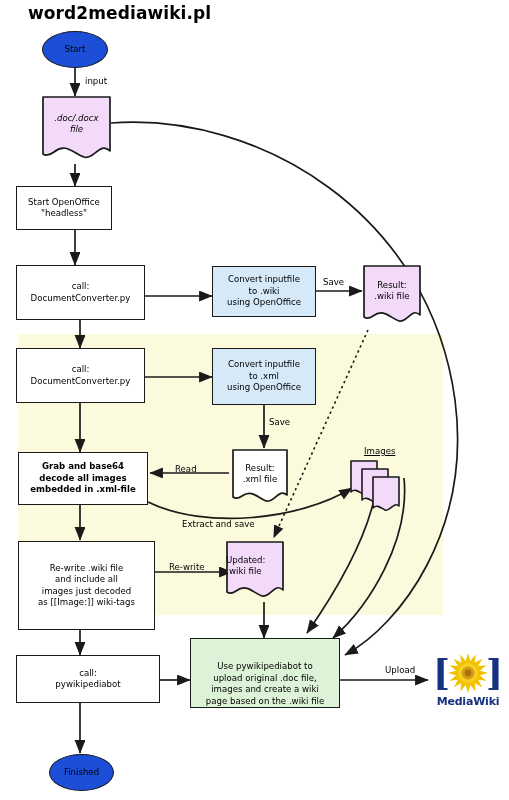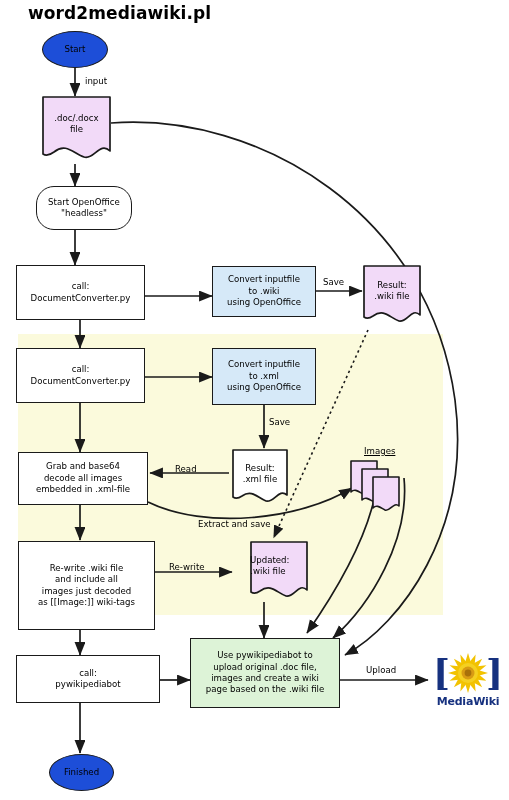--- a/index.html
+++ b/index.html
@@ -27,21 +27,21 @@
 
   .node{position:absolute;z-index:2;box-sizing:border-box;
         display:flex;align-items:center;justify-content:center;text-align:center;}
   .node .txt{
     font-size:8.6px;line-height:11.4px;white-space:pre-line;
     padding:0 3px;
   }
 
   .rect{border:1.6px solid #1a1a1a;background:#ffffff;}
   .rect.blue{background:#d6e9f8;}
-  .rect.green{background:#ddf3d7;}
+  .rect.green{background:#ddf3d7;align-items:flex-end;}
 
   .ellipse{border:1.6px solid #1a1a1a;background:#1d4ed8;border-radius:50%;}
 
   
   .doc{position:absolute;z-index:2;}
   .doc svg{position:absolute;left:0;top:0;overflow:visible;}
   .doc .txt{
     position:absolute;left:0;right:0;
     font-size:8.6px;line-height:11.4px;white-space:pre-line;text-align:center;
   }
@@ -124,29 +124,29 @@
 
     <g fill="none" stroke="#1a1a1a" stroke-width="1.6" stroke-dasharray="2.4,3.2" marker-end="url(#ahd)">
       <path d="M368,330 L274,537"></path>
     </g>
   </svg>
 
   <div class="node ellipse" style="left:42px;top:31px;width:66px;height:37px;">
     <span class="txt">Start</span>
   </div>
 
-  <div class="doc" style="left:42px;top:96px;width:69px;height:69px;">
+  <div class="doc" style="left:42px;top:96px;width:69px;height:69px;font-style:italic;">
     <svg width="69" height="69" viewBox="0 0 69 69">
       <path d="M1,1 H68 V55 C58,45 52,64 42,61 C32,58 24,46 12,56 C8,59 4,60 1,58 Z" fill="#f2daf8" stroke="#1a1a1a" stroke-width="1.7" stroke-linejoin="round"></path>
     </svg>
     <div class="txt" style="top:17px;">.doc/.docx
 file</div>
   </div>
 
-  <div class="node rect" style="left:36px;top:186px;width:96px;height:44px;border-radius:18px;">
+  <div class="node rect" style="left:16px;top:186px;width:96px;height:44px;">
     <span class="txt">Start OpenOffice
 "headless"</span>
   </div>
 
   <div class="node rect" style="left:16px;top:265px;width:129px;height:55px;">
     <span class="txt">call:
 DocumentConverter.py</span>
   </div>
 
   <div class="node rect blue" style="left:212px;top:266px;width:104px;height:51px;">
@@ -175,21 +175,21 @@
   </div>
 
   <div class="doc" style="left:232px;top:449px;width:56px;height:58px;">
     <svg width="56" height="58" viewBox="0 0 56 58">
       <path d="M1,1 H55 V46 C47,39 42,54 34,52 C26,49 20,40 10,47 C7,49 4,50 1,48 Z" fill="#ffffff" stroke="#1a1a1a" stroke-width="1.7" stroke-linejoin="round"></path>
     </svg>
     <div class="txt" style="top:14px;">Result:
 .xml file</div>
   </div>
 
-  <div class="node rect" style="left:18px;top:452px;width:130px;height:53px;">
+  <div class="node rect" style="left:18px;top:452px;width:130px;height:53px;font-weight:bold;">
     <span class="txt">Grab and base64
 decode all images
 embedded in .xml-file</span>
   </div>
 
   <div class="edgelabel" style="left:364px;top:446px;text-decoration:underline;">Images</div>
   <div class="doc" style="left:350px;top:460px;width:62px;height:52px;">
     <svg width="62" height="52" viewBox="0 0 62 52">
       <g stroke="#1a1a1a" stroke-width="1.6" stroke-linejoin="round" fill="#f2daf8">
         <path d="M1,1 H27 V30 C22,25 18,36 13,34 C9,32 5,28 1,32 Z"></path>
@@ -199,21 +199,21 @@
     </svg>
   </div>
 
   <div class="node rect" style="left:18px;top:541px;width:137px;height:89px;">
     <span class="txt">Re-write .wiki file
 and include all
 images just decoded
 as [[Image:]] wiki-tags</span>
   </div>
 
-  <div class="doc" style="left:250px;top:541px;width:36px;height:62px;">
+  <div class="doc" style="left:226px;top:541px;width:36px;height:62px;">
     <svg width="58" height="62" viewBox="0 0 58 62">
       <path d="M1,1 H57 V49 C49,41 44,57 36,55 C27,52 21,42 10,50 C7,52 4,53 1,51 Z" fill="#f2daf8" stroke="#1a1a1a" stroke-width="1.7" stroke-linejoin="round"></path>
     </svg>
     <div class="txt" style="top:14px;">Updated:
 .wiki file</div>
   </div>
 
   <div class="node rect" style="left:16px;top:655px;width:144px;height:48px;">
     <span class="txt">call:
 pywikipediabot</span>
@@ -260,17 +260,17 @@
         <circle r="3.4" fill="#a8710a"></circle>
       </g>
     </svg>
     <div class="word">MediaWiki</div>
   </div>
 
   <div class="edgelabel" style="left:85px;top:76px;">input</div>
   <div class="edgelabel" style="left:323px;top:277px;">Save</div>
   <div class="edgelabel" style="left:269px;top:417px;">Save</div>
   <div class="edgelabel" style="left:175px;top:464px;">Read</div>
-  <div class="edgelabel" style="left:198px;top:519px;">Extract and save</div>
+  <div class="edgelabel" style="left:182px;top:519px;">Extract and save</div>
   <div class="edgelabel" style="left:169px;top:562px;">Re-write</div>
-  <div class="edgelabel" style="left:350px;top:665px;padding-left:16px;">Upload</div>
+  <div class="edgelabel" style="left:369px;top:665px;padding-left:16px;">Upload</div>
 
 </div>
 
 </body></html>

